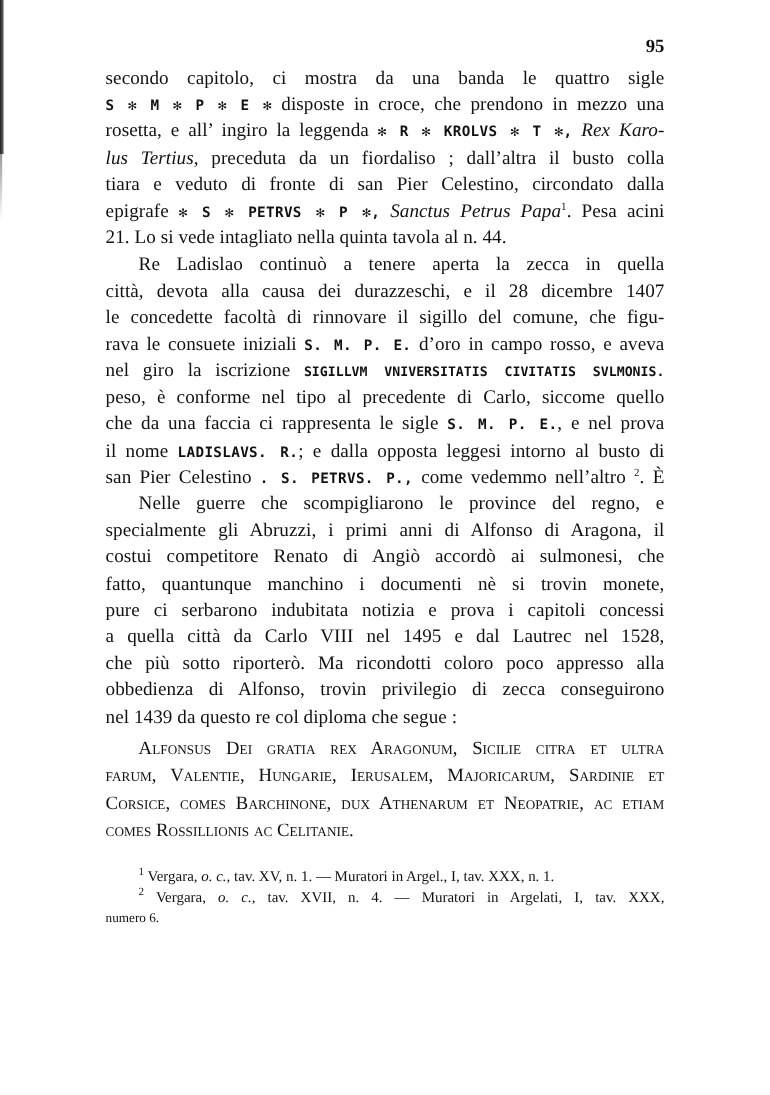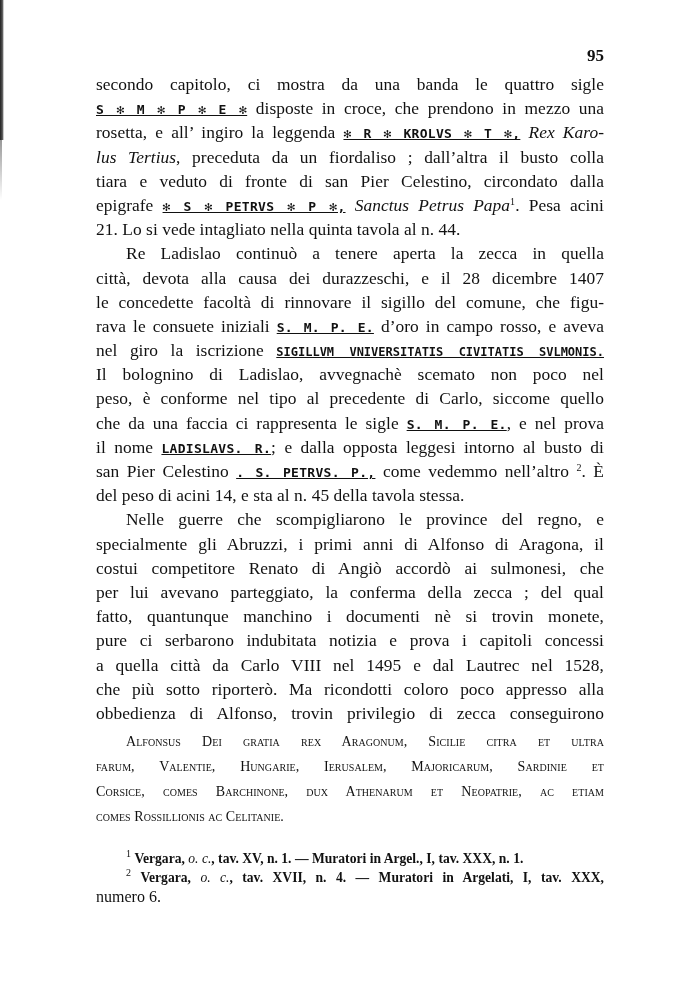--- a/index.html
+++ b/index.html
@@ -6,44 +6,44 @@
   body { width: 700px; height: 995px; position: relative; overflow: hidden; }
   .edge {
     position: absolute; left: 0; top: 0; width: 4px; height: 140px;
     background: linear-gradient(to right, #222 0%, #555 60%, rgba(255,255,255,0) 100%);
   }
   .edge2 {
     position: absolute; left: 0; top: 140px; width: 2px; height: 60px;
     background: linear-gradient(to bottom, #999, rgba(255,255,255,0));
   }
   .page {
-    position: absolute; left: 96px; top: 46px; width: 508px;
+    position: absolute; left: 96px; top: 32px; width: 508px;
     font-family: "Liberation Serif", "DejaVu Serif", serif;
     color: #111;
   }
   .pagenum {
     text-align: right; font-size: 17px; font-weight: bold; height: 26px;
     padding-right: 0px;
   }
   .body-text {
     font-size: 17.4px; line-height: 24.2px; text-align: justify;
     letter-spacing: 0.05px;
   }
   .line { display: block; text-align: justify; text-align-last: justify; white-space: nowrap; height: 24.2px; }
   .line.last { text-align-last: left; }
   .indent { padding-left: 30px; }
-  .sc { font-family: "DejaVu Sans Mono", "Liberation Mono", monospace; font-weight: bold; font-size: 13px; letter-spacing: 0.3px; text-decoration: underline; }
+  .sc { font-family: "DejaVu Sans Mono", "Liberation Mono", monospace; font-weight: bold; font-size: 13px; letter-spacing: 0.3px; }
   em { font-style: italic; }
   sup { font-size: 10px; line-height: 0; vertical-align: 6px; }
-  .diploma { font-variant: small-caps; font-size: 14px; line-height: 25px; margin-top: 4px; }
+  .diploma { font-variant: small-caps; font-size: 17px; line-height: 25px; margin-top: 4px; }
   .diploma .line { height: 25px; }
   .notes { margin-top: 20px; font-size: 13.6px; line-height: 19px; }
   .notes .line { height: 19px; }
   .notes .n-indent { padding-left: 30px; }
-  .notes b { font-weight: bold; }
+  .notes b { font-weight: normal; }
 </style>
 </head>
 <body>
 
 <div class="edge"></div>
 <div class="edge2"></div>
 
 <div class="page">
   <div class="pagenum">95</div>
 
@@ -58,46 +58,44 @@
       <span class="line"><span>epigrafe</span> <span class="sc">✻ S ✻ PETRVS ✻ P ✻,</span> <em>Sanctus Petrus Papa</em><sup>1</sup><span>. Pesa acini</span></span>
       <span class="line last"><span>21. Lo si vede intagliato nella quinta tavola al n. 44.</span></span>
     </div>
 
     <div>
       <span class="line indent"><span>Re Ladislao continuò a tenere aperta la zecca in quella</span></span>
       <span class="line"><span>città, devota alla causa dei durazzeschi, e il 28 dicembre 1407</span></span>
       <span class="line"><span>le concedette facoltà di rinnovare il sigillo del comune, che figu-</span></span>
       <span class="line"><span>rava le consuete iniziali</span> <span class="sc">S. M. P. E.</span> <span>d’oro in campo rosso, e aveva</span></span>
       <span class="line"><span>nel giro la iscrizione</span> <span class="sc" style="font-size:12px;letter-spacing:0">SIGILLVM VNIVERSITATIS CIVITATIS SVLMONIS.</span></span>
-      <span class="line"><span>Il bolognino di Ladislao, avvegnachè scemato non poco nel</span></span>
       <span class="line"><span>peso, è conforme nel tipo al precedente di Carlo, siccome quello</span></span>
       <span class="line"><span>che da una faccia ci rappresenta le sigle</span> <span class="sc">S. M. P. E.</span><span>, e nel prova</span></span>
       <span class="line"><span>il nome</span> <span class="sc">LADISLAVS. R.</span><span>; e dalla opposta leggesi intorno al busto di</span></span>
       <span class="line"><span>san Pier Celestino</span> <span class="sc">. S. PETRVS. P.,</span> <span>come vedemmo nell’altro</span> <sup>2</sup><span>. È</span></span>
-      <span class="line last"><span>del peso di acini 14, e sta al n. 45 della tavola stessa.</span></span>
     </div>
 
     <div>
       <span class="line indent"><span>Nelle guerre che scompigliarono le province del regno, e</span></span>
       <span class="line"><span>specialmente gli Abruzzi, i primi anni di Alfonso di Aragona, il</span></span>
       <span class="line"><span>costui competitore Renato di Angiò accordò ai sulmonesi, che</span></span>
-      <span class="line"><span>per lui avevano parteggiato, la conferma della zecca ; del qual</span></span>
       <span class="line"><span>fatto, quantunque manchino i documenti nè si trovin monete,</span></span>
       <span class="line"><span>pure ci serbarono indubitata notizia e prova i capitoli concessi</span></span>
       <span class="line"><span>a quella città da Carlo VIII nel 1495 e dal Lautrec nel 1528,</span></span>
       <span class="line"><span>che più sotto riporterò. Ma ricondotti coloro poco appresso alla</span></span>
       <span class="line"><span>obbedienza di Alfonso, trovin privilegio di zecca conseguirono</span></span>
+      <span class="line last"><span>nel 1439 da questo re col diploma che segue :</span></span>
     </div>
 
     <div class="diploma">
       <span class="line indent"><span>Alfonsus Dei gratia rex Aragonum, Sicilie citra et ultra</span></span>
       <span class="line"><span>farum, Valentie, Hungarie, Ierusalem, Majoricarum, Sardinie et</span></span>
       <span class="line"><span>Corsice, comes Barchinone, dux Athenarum et Neopatrie, ac etiam</span></span>
       <span class="line last"><span>comes Rossillionis ac Celitanie.</span></span>
     </div>
   </div>
 
   <div class="notes">
     <span class="line last n-indent"><sup>1</sup> <b>Vergara,</b> <em>o. c.</em><b>, tav. XV, n. 1. — Muratori in Argel., I, tav. XXX, n. 1.</b></span>
     <span class="line n-indent"><sup>2</sup> <b>Vergara,</b> <em>o. c.</em><b>, tav. XVII, n. 4. — Muratori in Argelati, I, tav. XXX,</b></span>
-    <span class="line last" style="font-size:16px"><span>numero 6.</span></span>
+    <span class="line last" style="font-size:12px"><span>numero 6.</span></span>
   </div>
 </div>
 
 </body></html>

